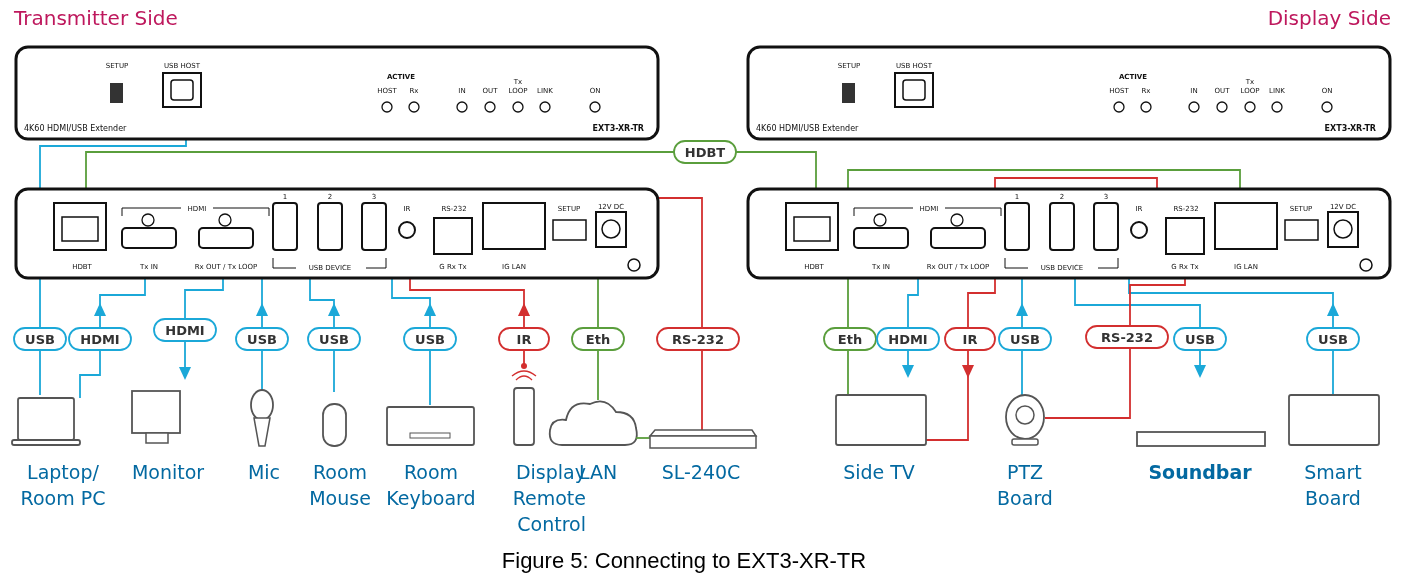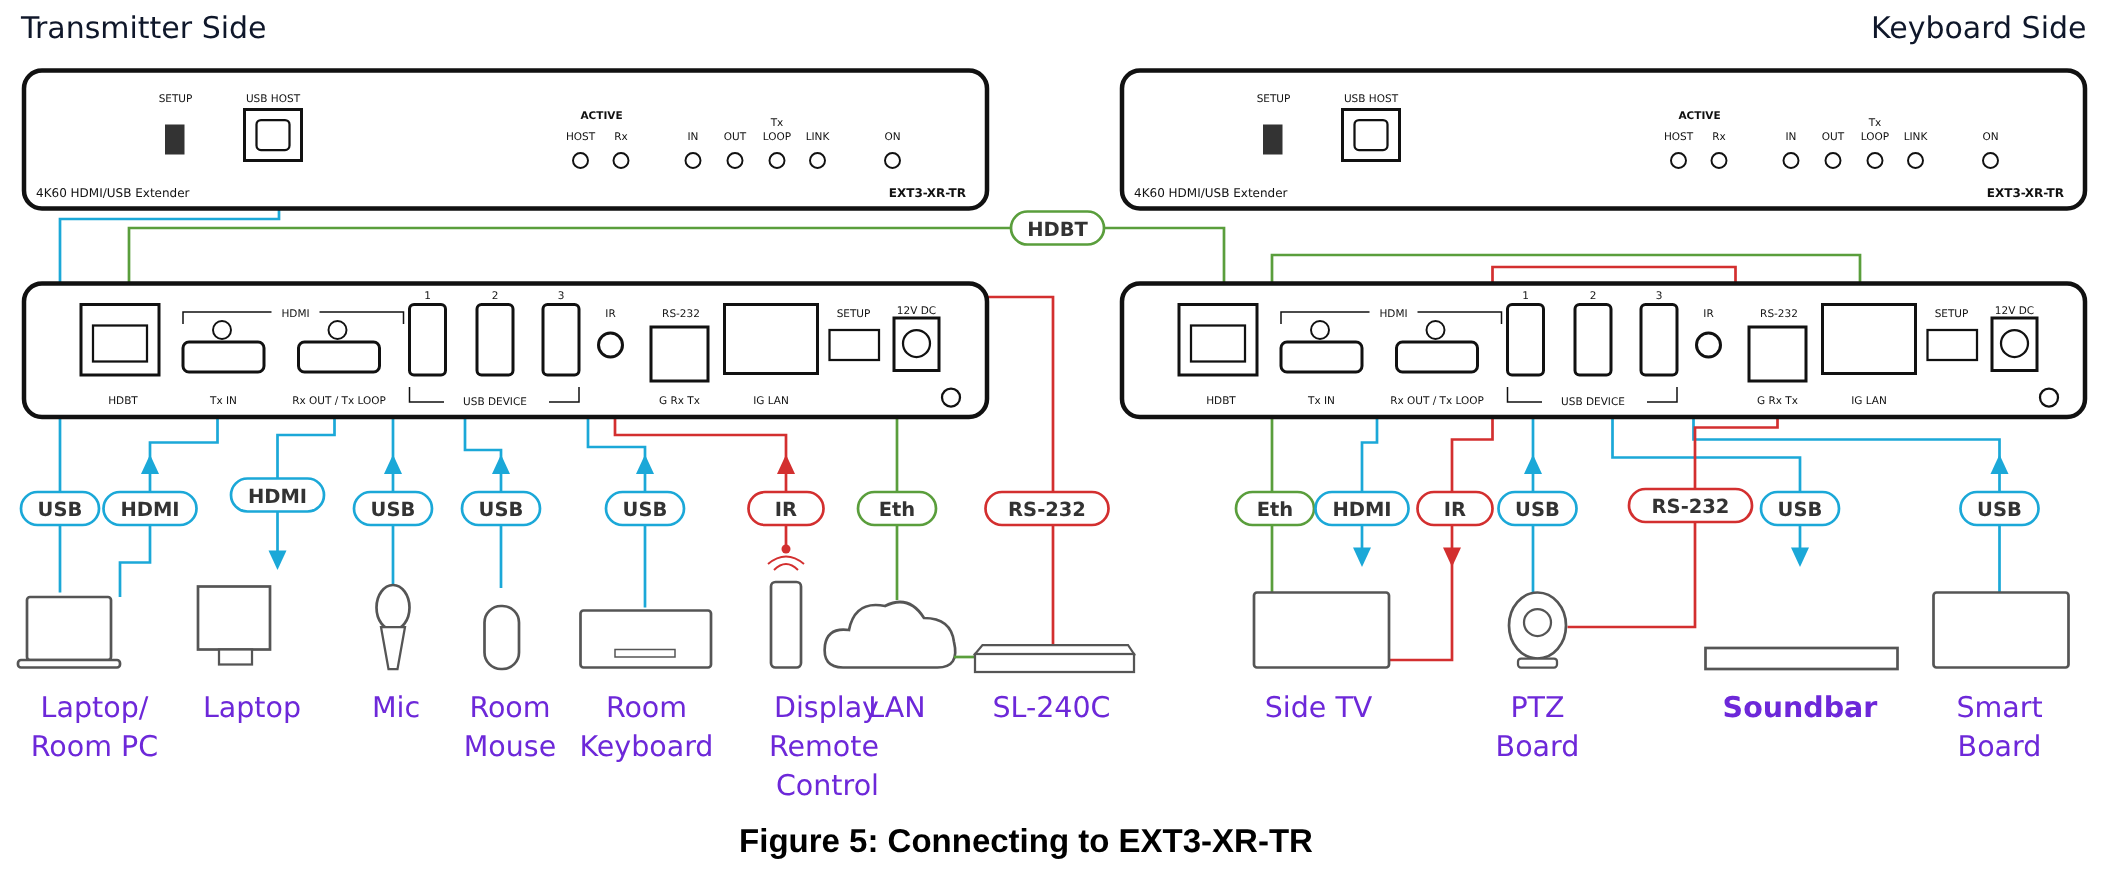--- a/index.html
+++ b/index.html
@@ -1,26 +1,26 @@
 <!DOCTYPE html>
 <html><head>
 <meta charset="utf-8">
 <style>
   html, body { margin:0; padding:0; background:#fff; }
   body { width:1408px; height:587px; position:relative; overflow:hidden; font-family:"DejaVu Sans", sans-serif; }
   svg#diagram { position:absolute; left:0; top:0; }
-  .side-title { position:absolute; top:6px; font-size:20px; color:#0f172a; font-family:"DejaVu Sans", sans-serif; }
-  .caption { position:absolute; left:0; width:1368px; top:548px; text-align:center; font-size:22px; color:#000; font-family:"Liberation Sans", sans-serif;font-weight:bold; }
-  .dev-label { position:absolute; text-align:center; font-size:19px; line-height:26px; color:#6d28d9; width:120px; white-space:pre-line; }
+  .side-title { position:absolute; top:6px; font-size:20px; color:#be185d; font-family:"DejaVu Sans", sans-serif; }
+  .caption { position:absolute; left:0; width:1368px; top:548px; text-align:center; font-size:22px; color:#000; font-family:"Liberation Sans", sans-serif; }
+  .dev-label { position:absolute; text-align:center; font-size:19px; line-height:26px; color:#0369a1; width:120px; white-space:pre-line; }
 </style>
 </head>
 <body>
 
 <div class="side-title" style="left:14px;">Transmitter Side</div>
-<div class="side-title" style="right:17px;">Keyboard Side</div>
+<div class="side-title" style="right:17px;">Display Side</div>
 
 <svg id="diagram" width="1408" height="587">
     <polyline points="86,189 86,152 816,152 816,189" fill="none" stroke="#5a9e3c" stroke-width="1.8"></polyline>
     <polyline points="186,95 186,146 40,146 40,395" fill="none" stroke="#1ba8d8" stroke-width="1.8"></polyline>
     <polyline points="145,248 145,295 100,295 100,375 80,375 80,398" fill="none" stroke="#1ba8d8" stroke-width="1.8"></polyline>
     <polyline points="223,248 223,290 185,290 185,373" fill="none" stroke="#1ba8d8" stroke-width="1.8"></polyline>
     <polyline points="278,230 262,230 262,395" fill="none" stroke="#1ba8d8" stroke-width="1.8"></polyline>
     <polyline points="324,230 310,230 310,300 334,300 334,392" fill="none" stroke="#1ba8d8" stroke-width="1.8"></polyline>
     <polyline points="382,230 392,230 392,298 430,298 430,405" fill="none" stroke="#1ba8d8" stroke-width="1.8"></polyline>
     <polyline points="410,238 410,290 524,290 524,366" fill="none" stroke="#d32f2f" stroke-width="1.8"></polyline>
@@ -271,21 +271,21 @@
       <ellipse cx="1025" cy="417" rx="19" ry="22" fill="#fff" stroke="#555" stroke-width="1.8"></ellipse>
       <circle cx="1025" cy="415" r="9" fill="#fff" stroke="#555" stroke-width="1.5"></circle>
       <rect x="1012" y="439" width="26" height="6" rx="2" fill="#fff" stroke="#555" stroke-width="1.5"></rect>
     </g>
     <rect x="1137" y="432" width="128" height="14" fill="#fff" stroke="#555" stroke-width="1.8"></rect>
     <rect x="1289" y="395" width="90" height="50" rx="2" fill="#fff" stroke="#555" stroke-width="1.8"></rect>
   </svg>
 
 <div class="dev-label" style="left:3px;top:459px;">Laptop/
 Room PC</div>
-<div class="dev-label" style="left:108px;top:459px;">Laptop</div>
+<div class="dev-label" style="left:108px;top:459px;">Monitor</div>
 <div class="dev-label" style="left:204px;top:459px;">Mic</div>
 <div class="dev-label" style="left:280px;top:459px;">Room
 Mouse</div>
 <div class="dev-label" style="left:371px;top:459px;">Room
 Keyboard</div>
 <div class="dev-label" style="left:466px;top:459px;text-align:right;">Display
 Remote
 Control</div>
 <div class="dev-label" style="left:538px;top:459px;">LAN</div>
 <div class="dev-label" style="left:641px;top:459px;">SL-240C</div>

